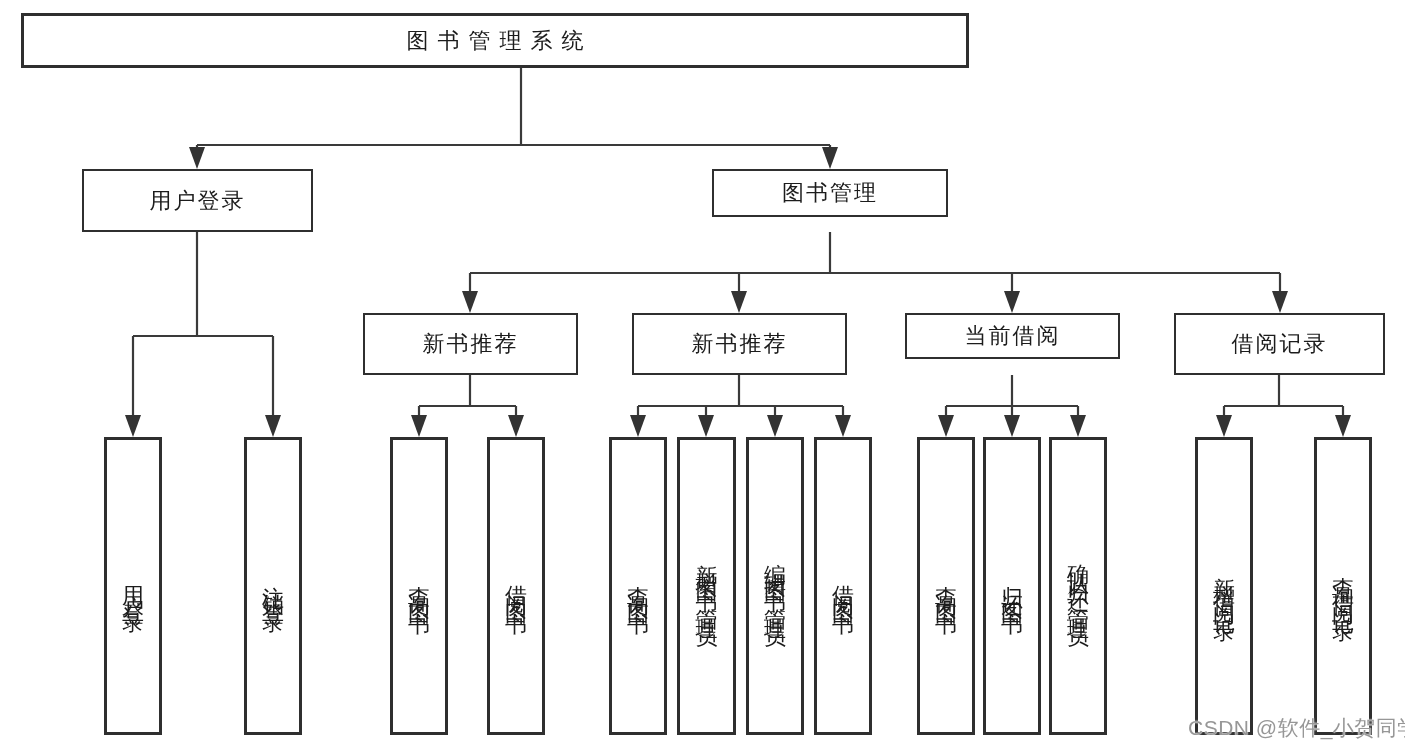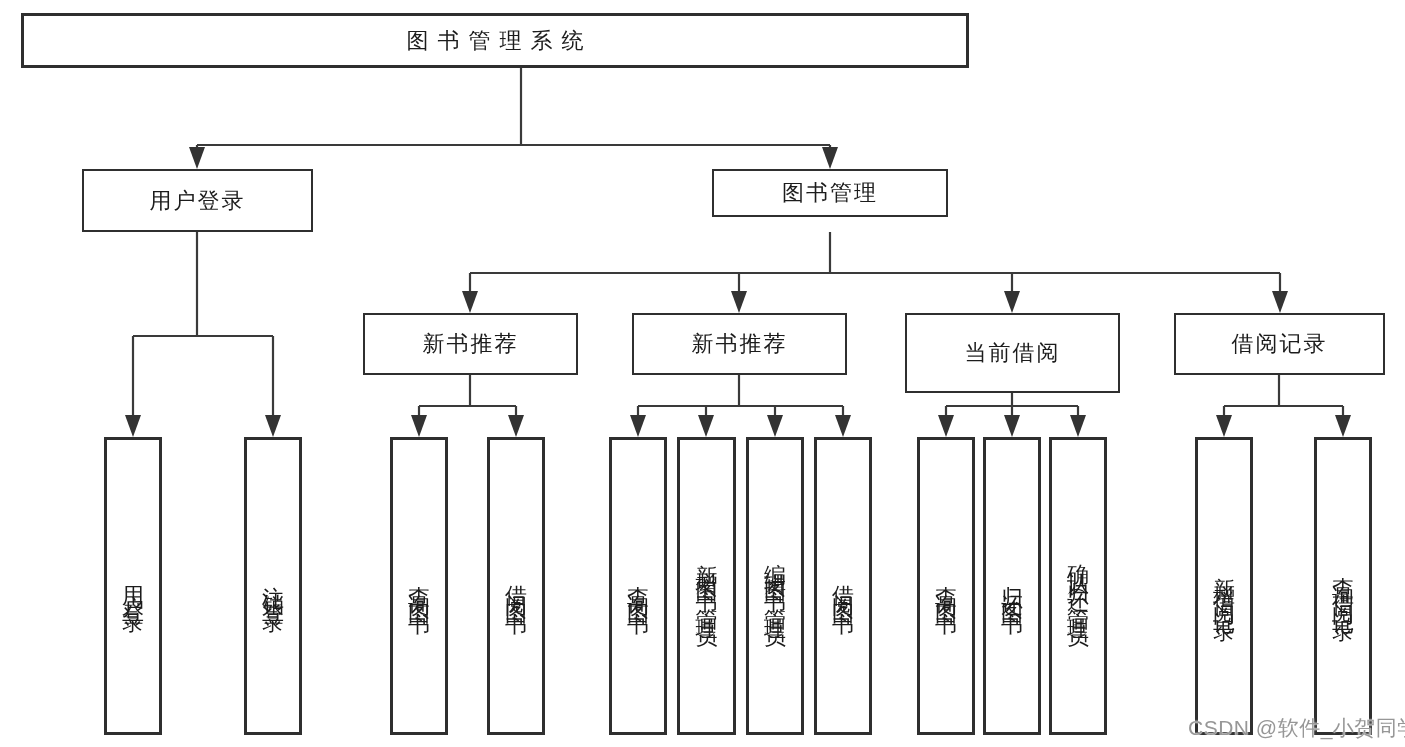--- a/index.html
+++ b/index.html
@@ -117,21 +117,21 @@
     </g>
   </svg>
 
   <div class="box root-box" style="left:21px; top:13px; width:948px; height:55px;">图书管理系统</div>
 
   <div class="box h-box" style="left:82px; top:169px; width:231px; height:63px;">用户登录</div>
   <div class="box h-box" style="left:712px; top:169px; width:236px; height:48px;">图书管理</div>
 
   <div class="box h-box" style="left:363px; top:313px; width:215px; height:62px;">新书推荐</div>
   <div class="box h-box" style="left:632px; top:313px; width:215px; height:62px;">新书推荐</div>
-  <div class="box h-box" style="left:905px; top:313px; width:215px; height:80px;">当前借阅</div>
+  <div class="box h-box" style="left:905px; top:313px; width:215px; height:46px;">当前借阅</div>
   <div class="box h-box" style="left:1174px; top:313px; width:211px; height:62px;">借阅记录</div>
 
   <div class="box v-box" style="left:104px; top:437px; width:58px; height:298px;">用户登录</div>
   <div class="box v-box" style="left:244px; top:437px; width:58px; height:298px;">注销登录</div>
 
   <div class="box v-box" style="left:390px; top:437px; width:58px; height:298px;">查询图书</div>
   <div class="box v-box" style="left:487px; top:437px; width:58px; height:298px;">借阅图书</div>
 
   <div class="box v-box" style="left:609px; top:437px; width:58px; height:298px;">查询图书</div>
   <div class="box v-box" style="left:677px; top:437px; width:59px; height:298px;">新增图书（管理员）</div>

